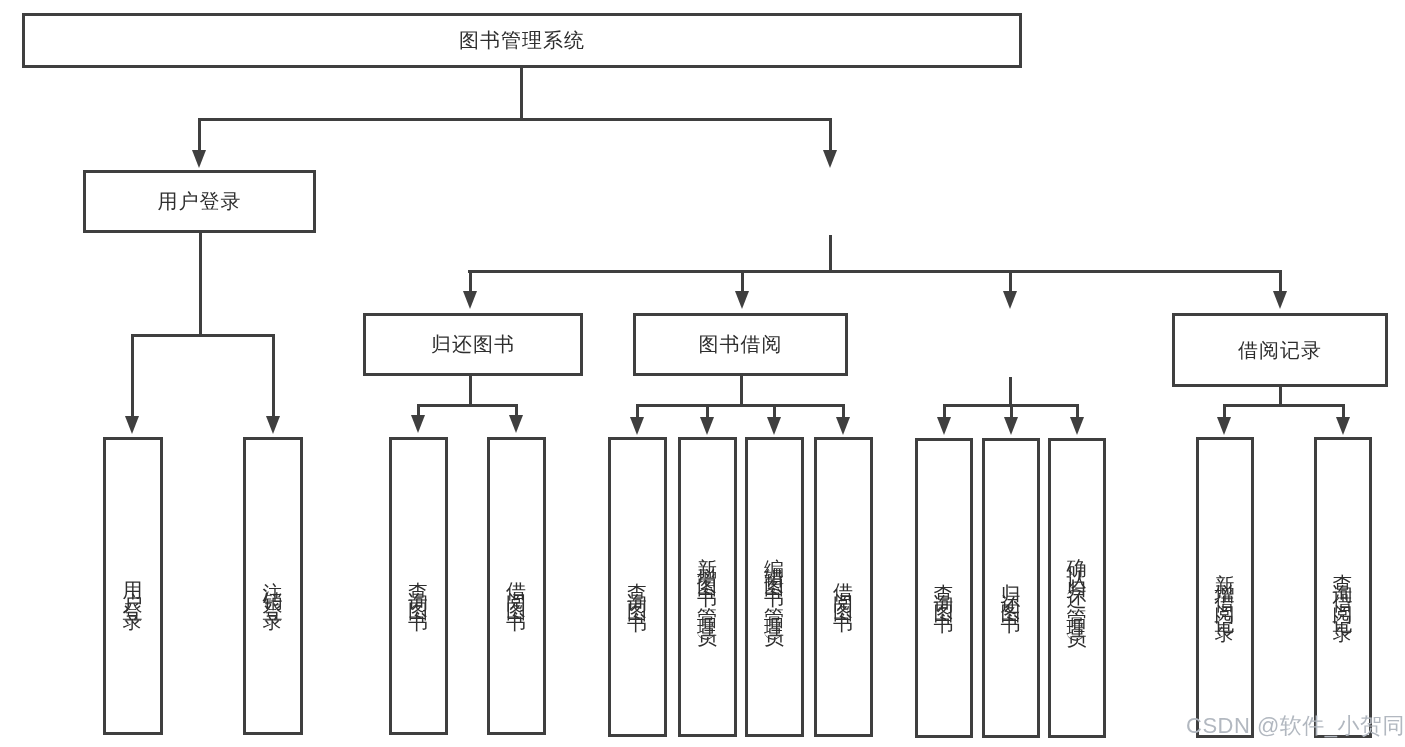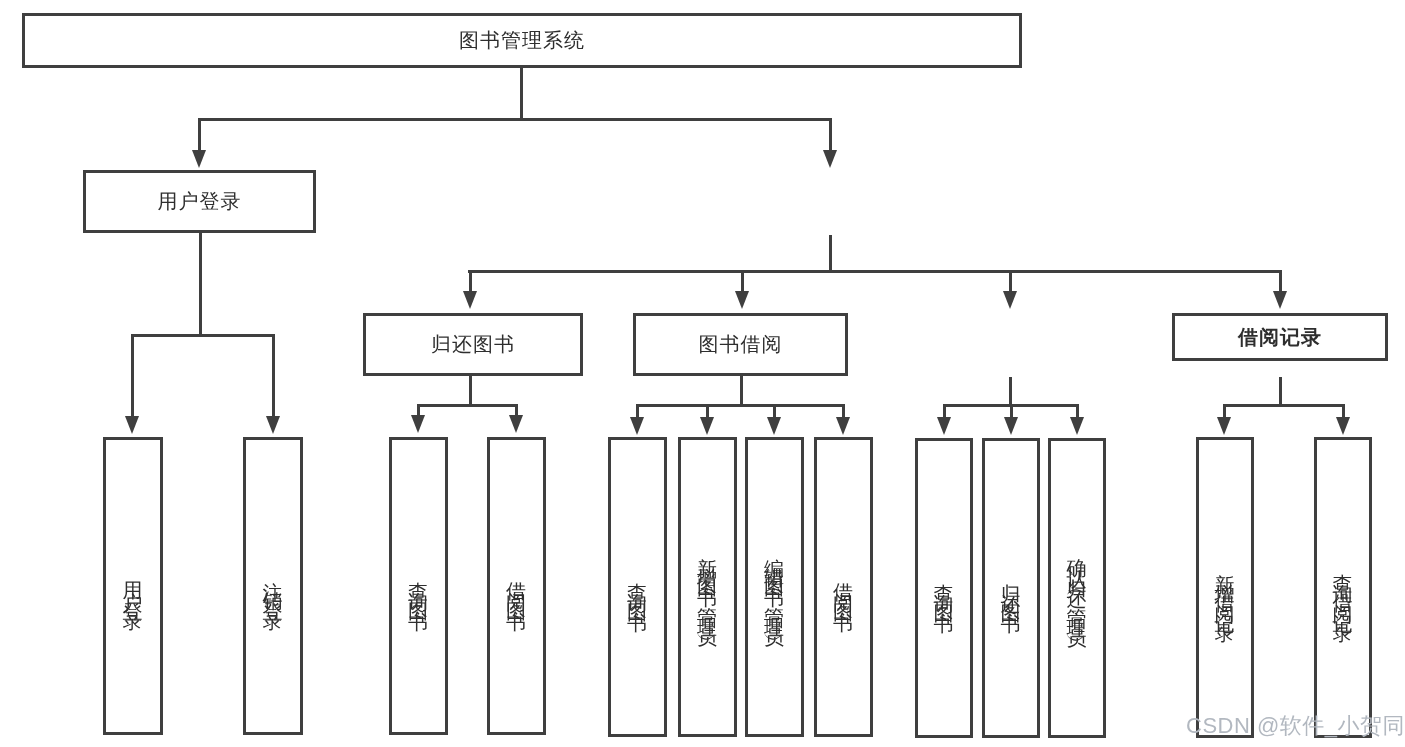--- a/index.html
+++ b/index.html
@@ -87,21 +87,21 @@
       <div class="ln" style="left: 1342px; top: 407px; width: 3px; height: 14px;"></div>
       <div class="arrowhead" style="left: 1336px; top: 417px;"></div>
     </div>
 
   <div class="node hnode" style="left:22px;top:13px;width:1000px;height:55px;">图书管理系统</div>
 
   <div class="node hnode" style="left:83px;top:170px;width:233px;height:63px;">用户登录</div>
 
   <div class="node hnode" style="left:363px;top:313px;width:220px;height:63px;">归还图书</div>
   <div class="node hnode" style="left:633px;top:313px;width:215px;height:63px;">图书借阅</div>
-  <div class="node hnode" style="left:1172px;top:313px;width:216px;height:48px;font-weight:bold;">借阅记录</div>
+  <div class="node hnode" style="left:1172px;top:313px;width:216px;height:74px;">借阅记录</div>
 
   <div class="node vnode" style="left:103px;top:437px;width:60px;height:298px;">用户登录</div>
   <div class="node vnode" style="left:243px;top:437px;width:60px;height:298px;">注销登录</div>
 
   <div class="node vnode" style="left:389px;top:437px;width:59px;height:298px;">查询图书</div>
   <div class="node vnode" style="left:487px;top:437px;width:59px;height:298px;">借阅图书</div>
 
   <div class="node vnode" style="left:608px;top:437px;width:59px;height:300px;">查询图书</div>
   <div class="node vnode" style="left:678px;top:437px;width:59px;height:300px;">新增图书（管理员）</div>
   <div class="node vnode" style="left:745px;top:437px;width:59px;height:300px;">编辑图书（管理员）</div>

